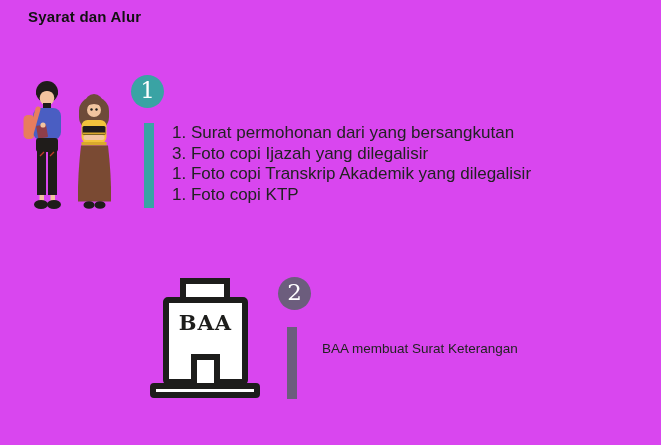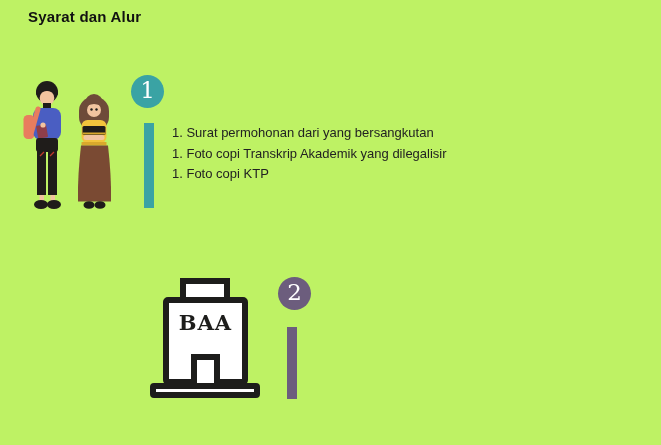--- a/index.html
+++ b/index.html
@@ -1,35 +1,35 @@
 <!DOCTYPE html>
 <html style="--teal: #3aa3a4; --purple: #6c5d7d; --ink: #222222; --outline: #1d1d1b; --skin: #f2c49f; --black: #1f1c1a; --sweaterBlue: #4a5ec2; --backpackOrange: #e87d5e; --bookMaroon: #8f3e49; --hairBrown: #6e4b39; --topYellow: #f2c33c; --beltYellow: #d9a92c; --skirtBrown: #7a4a33; --pantsDash: #c0392b;"><head>
 <meta charset="utf-8">
 <style>
   html,body{margin:0;padding:0;background:#fff;}
   .canvas{
-    position:relative;width:661px;height:445px;background:#bef264;overflow:hidden;
+    position:relative;width:661px;height:445px;background:#d946ef;overflow:hidden;
     font-family:"Liberation Sans",sans-serif;color:var(--ink,#222);
   }
   .title{
     position:absolute;left:28px;top:8px;font-size:15px;font-weight:bold;color:#111;
     letter-spacing:.2px;
   }
   .badge{
     position:absolute;width:33px;height:33px;border-radius:50%;
     display:flex;align-items:center;justify-content:center;
     color:#fff;font-family:"DejaVu Serif",serif;font-size:23px;line-height:1;
   }
   .badge span{transform:translateY(-1px);}
   .badge-1{left:131px;top:75px;background:var(--teal,#3aa3a4);}
   .badge-2{left:278px;top:277px;background:var(--purple,#6c5d7d);}
   .bar{position:absolute;width:10px;}
   .bar-1{left:144px;top:123px;height:85px;background:var(--teal,#3aa3a4);}
   .bar-2{left:287px;top:327px;height:72px;background:var(--purple,#6c5d7d);}
-  .step1-list{position:absolute;left:172px;top:123px;font-size:13px;line-height:20.5px;}
+  .step1-list{position:absolute;left:172px;top:123px;font-size:17px;line-height:20.5px;}
   .step2-text{position:absolute;left:322px;top:335px;font-size:13.5px;line-height:27px;}
   .people{position:absolute;left:22px;top:73px;}
   .building{position:absolute;left:148px;top:274px;}
   .building .stroked{fill:#fff;stroke:var(--outline,#1d1d1b);stroke-width:6;}
   .building text{
     font-family:"DejaVu Serif",serif;font-weight:bold;font-size:21px;
     fill:var(--outline,#1d1d1b);letter-spacing:1px;
   }
 </style>
 </head>
@@ -77,33 +77,35 @@
     </g>
   </svg>
 
   <div class="badge badge-1">
     <span>1</span>
   </div>
   <div class="bar bar-1"></div>
 
   <div class="step1-list">
       <div>1. Surat permohonan dari yang bersangkutan</div>
+      <div>3. Foto copi Ijazah yang dilegalisir</div>
       <div>1. Foto copi Transkrip Akademik yang dilegalisir</div>
       <div>1. Foto copi KTP</div>
     </div>
 
   <svg class="building" width="114" height="126" viewBox="0 0 114 126" aria-hidden="true">
     <rect class="stroked" x="35" y="7" width="44" height="30"></rect>
     <rect class="stroked" x="18" y="26" width="79" height="82" rx="2"></rect>
     <text x="57.5" y="56" text-anchor="middle">BAA</text>
     <rect class="stroked" x="46" y="83" width="23" height="32"></rect>
     <rect class="stroked" x="5" y="112" width="104" height="9" rx="1"></rect>
   </svg>
 
   <div class="badge badge-2">
     <span>2</span>
   </div>
   <div class="bar bar-2"></div>
 
   <div class="step2-text">
+      <div>BAA membuat Surat Keterangan</div>
     </div>
 
 </div>
 
 </body></html>

